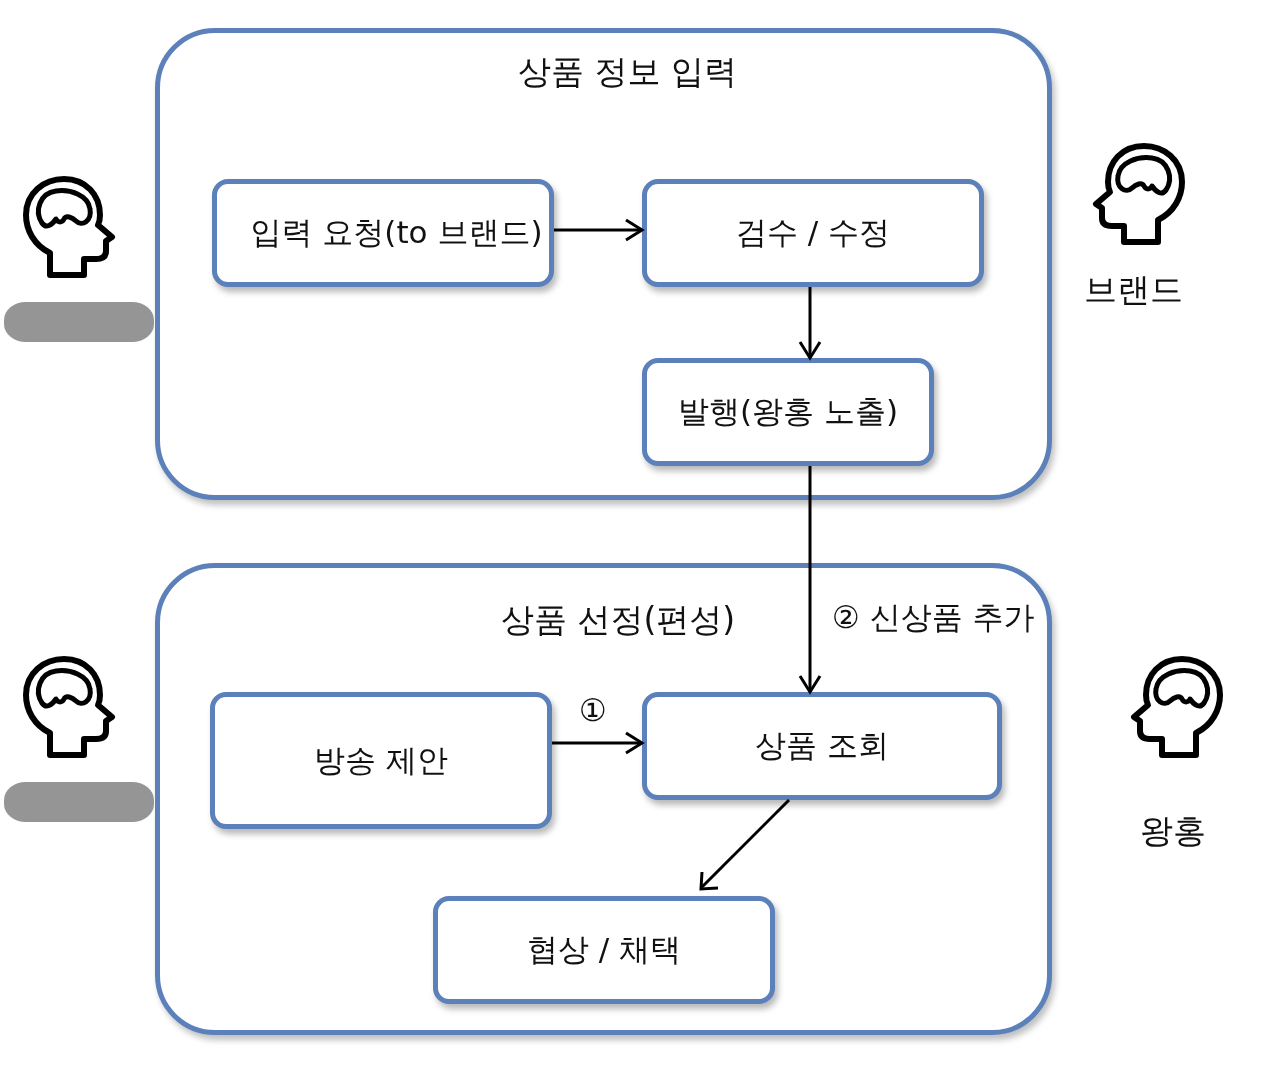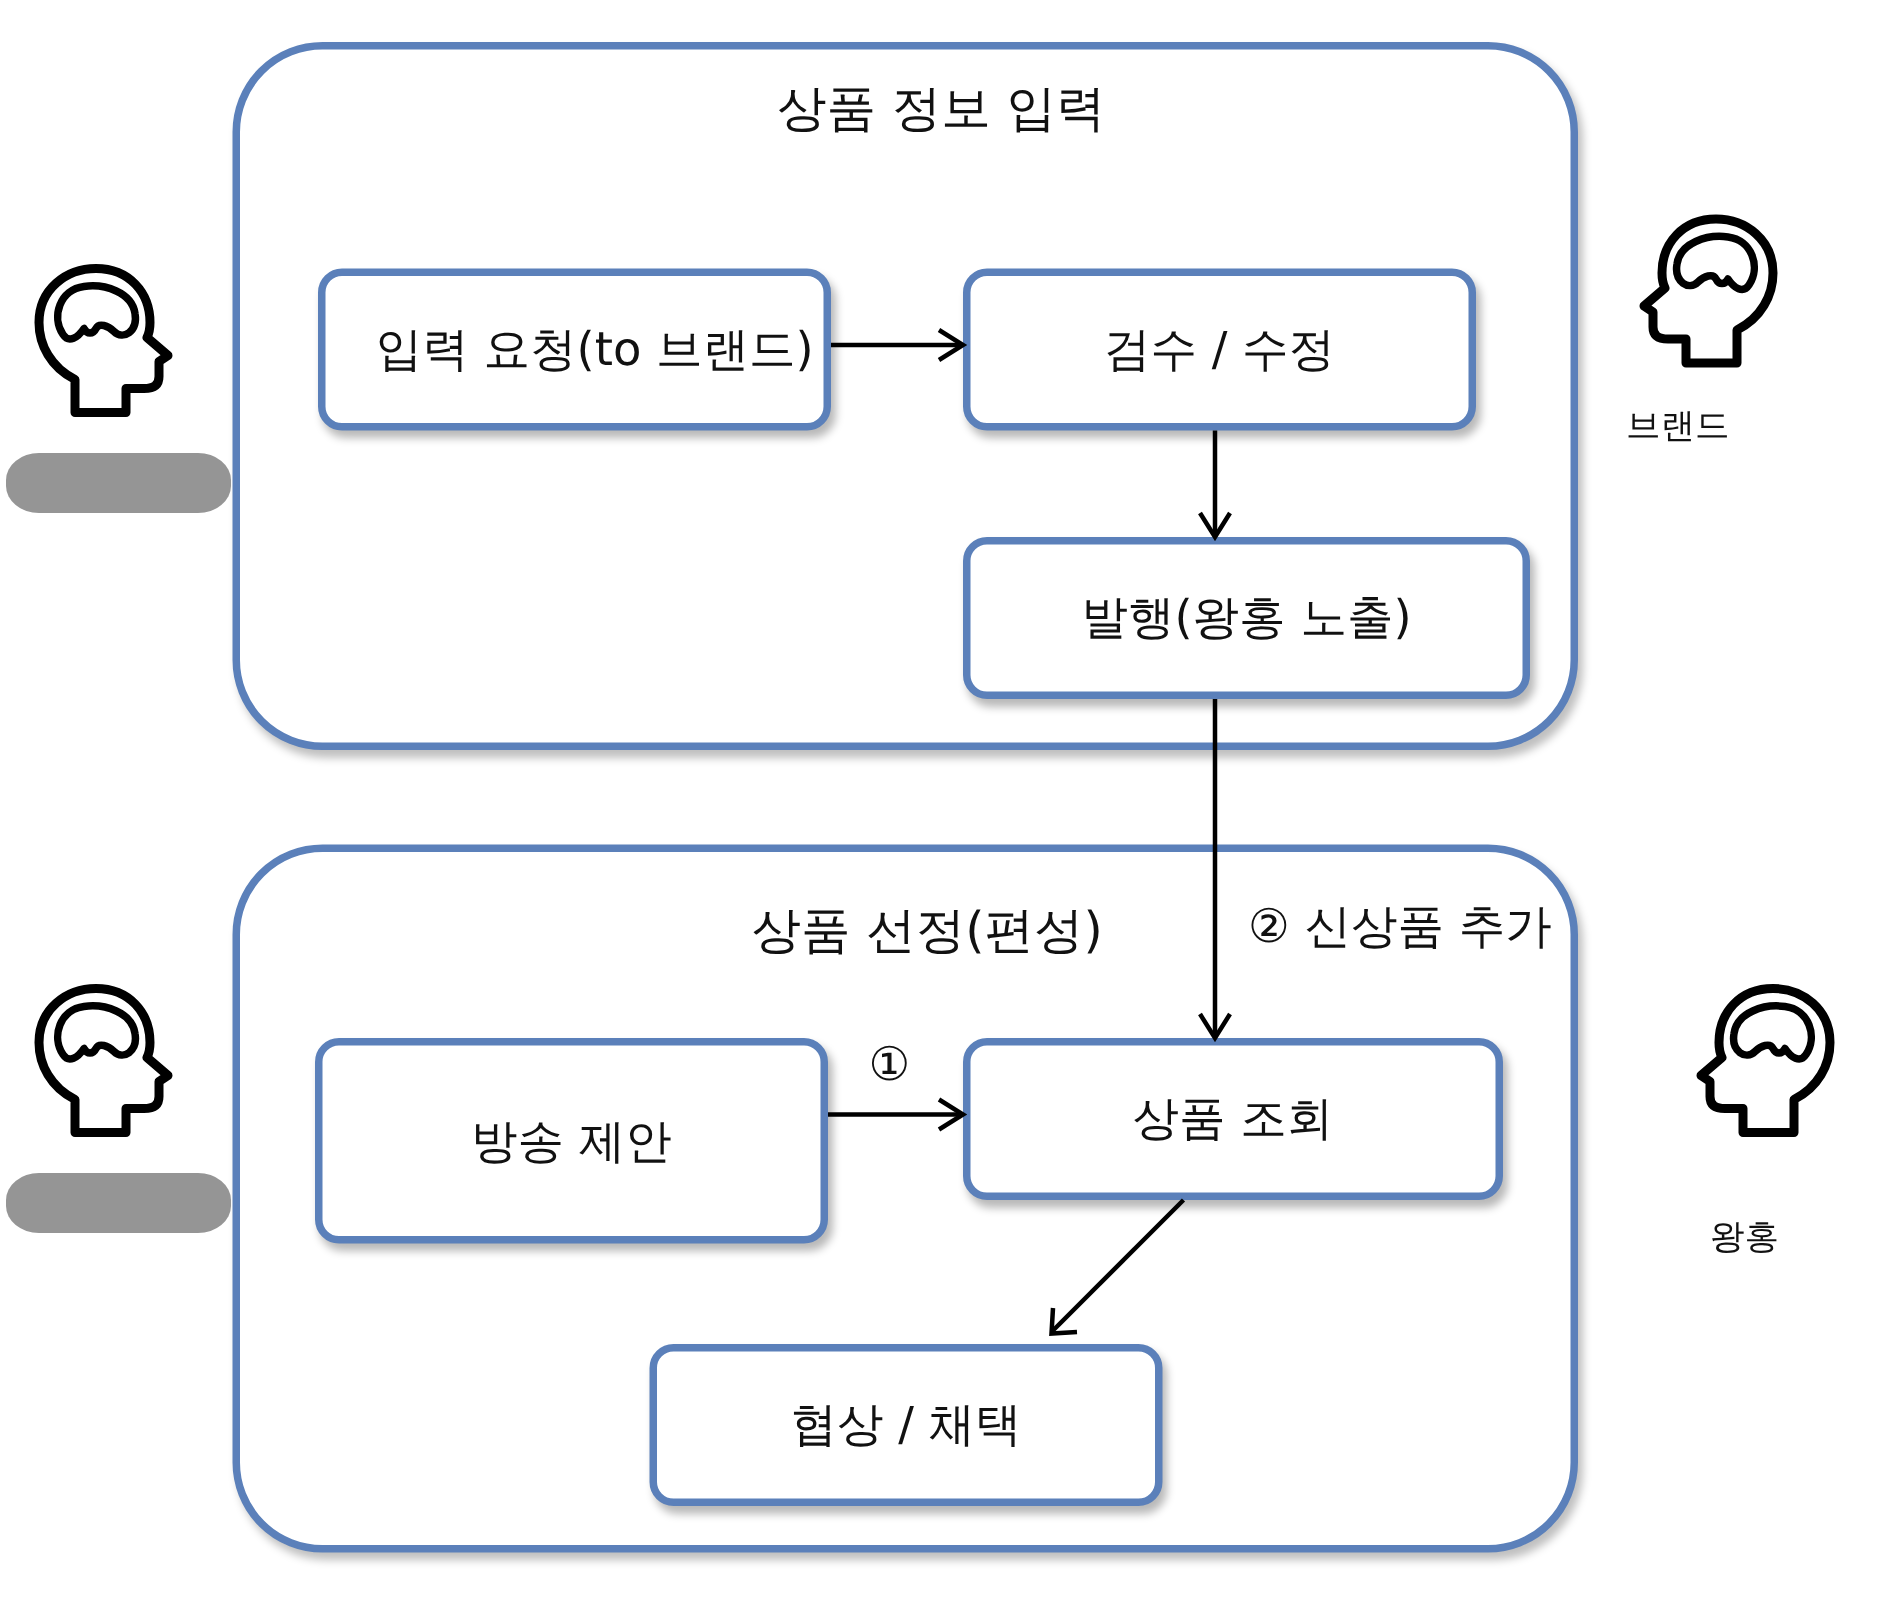--- a/index.html
+++ b/index.html
@@ -6,41 +6,41 @@
   body { width: 1268px; height: 1068px; position: relative; overflow: hidden;
          font-family: "DejaVu Sans", "Liberation Sans", sans-serif; color: #111; }
   .group { position: absolute; border: 5px solid #5b80ba; border-radius: 60px;
            background: #fff; box-shadow: 3px 5px 6px rgba(0,0,0,0.25); box-sizing: border-box; }
   .group-title { position: absolute; font-size: 33px; white-space: nowrap; }
   .node { position: absolute; border: 5px solid #5b80ba; border-radius: 16px; background: #fff;
           box-shadow: 3px 5px 6px rgba(0,0,0,0.28); box-sizing: border-box;
           display: flex; align-items: center; justify-content: center; font-size: 31px; white-space: nowrap; }
   .actor { position: absolute; text-align: center; }
   .actor svg { display: block; }
-  .actor-label { position: absolute; font-size: 23px; white-space: nowrap; }
+  .actor-label { position: absolute; font-size: 33px; white-space: nowrap; }
   .redact { position: absolute; background: #959595; border-radius: 22px/18px; }
   .edge-label { position: absolute; font-size: 31px; white-space: nowrap; text-align: right; }
   svg.edges { position: absolute; left: 0; top: 0; }
 </style>
 </head>
 <body>
 
 <div class="group" style="left:155px; top:28px; width:897px; height:472px;"></div>
 <div class="group-title" style="left:518px; top:50px;">상품 정보 입력</div>
 
 <div class="group" style="left:155px; top:563px; width:897px; height:472px;"></div>
 <div class="group-title" style="left:488px; top:598px;margin-left:13px;">상품 선정(편성)</div>
 
 <div class="node" style="left:212px; top:179px; width:342px; height:108px;padding-left:27px;">
     <span>입력 요청(to 브랜드)</span>
   </div>
 <div class="node" style="left:642px; top:179px; width:342px; height:108px;">
     <span>검수 / 수정</span>
   </div>
-<div class="node" style="left:642px; top:358px; width:378px; height:108px;">
+<div class="node" style="left:642px; top:358px; width:292px; height:108px;">
     <span>발행(왕홍 노출)</span>
   </div>
 <div class="node" style="left:210px; top:692px; width:342px; height:137px;">
     <span>방송 제안</span>
   </div>
 <div class="node" style="left:642px; top:692px; width:360px; height:108px;text-align:right;">
     <span>상품 조회</span>
   </div>
 <div class="node" style="left:433px; top:896px; width:342px; height:108px;">
     <span>협상 / 채택</span>

